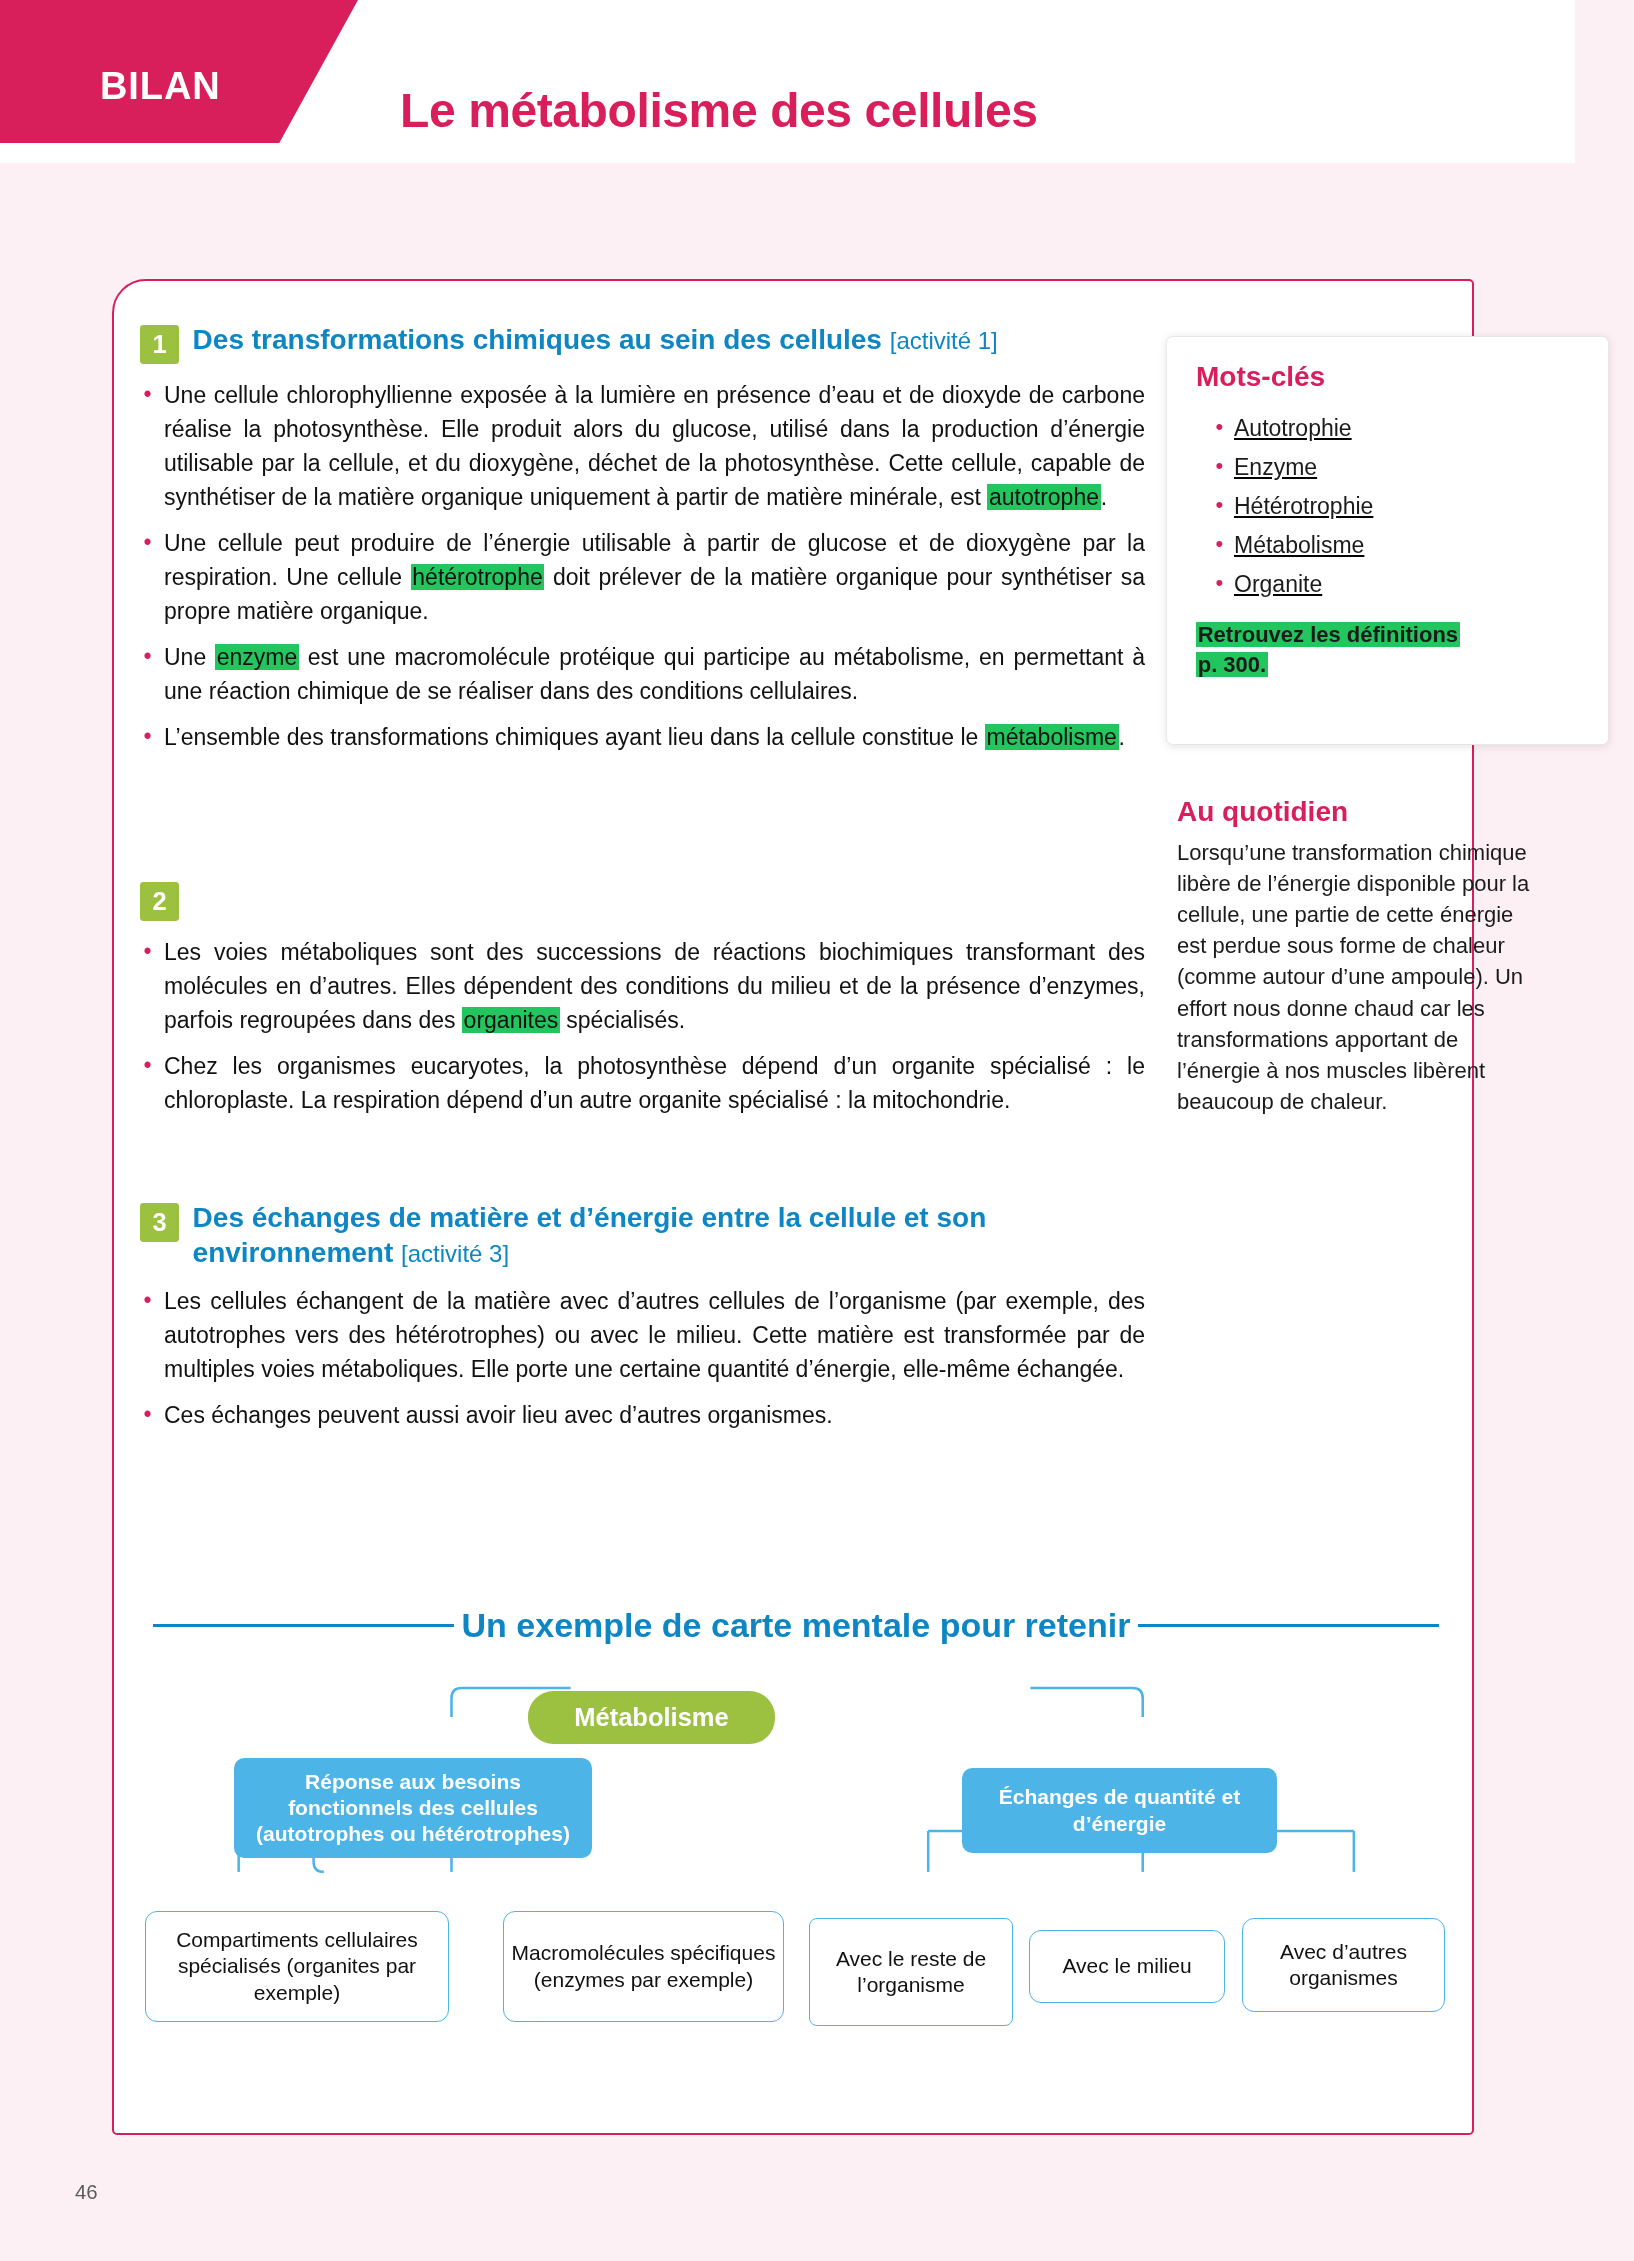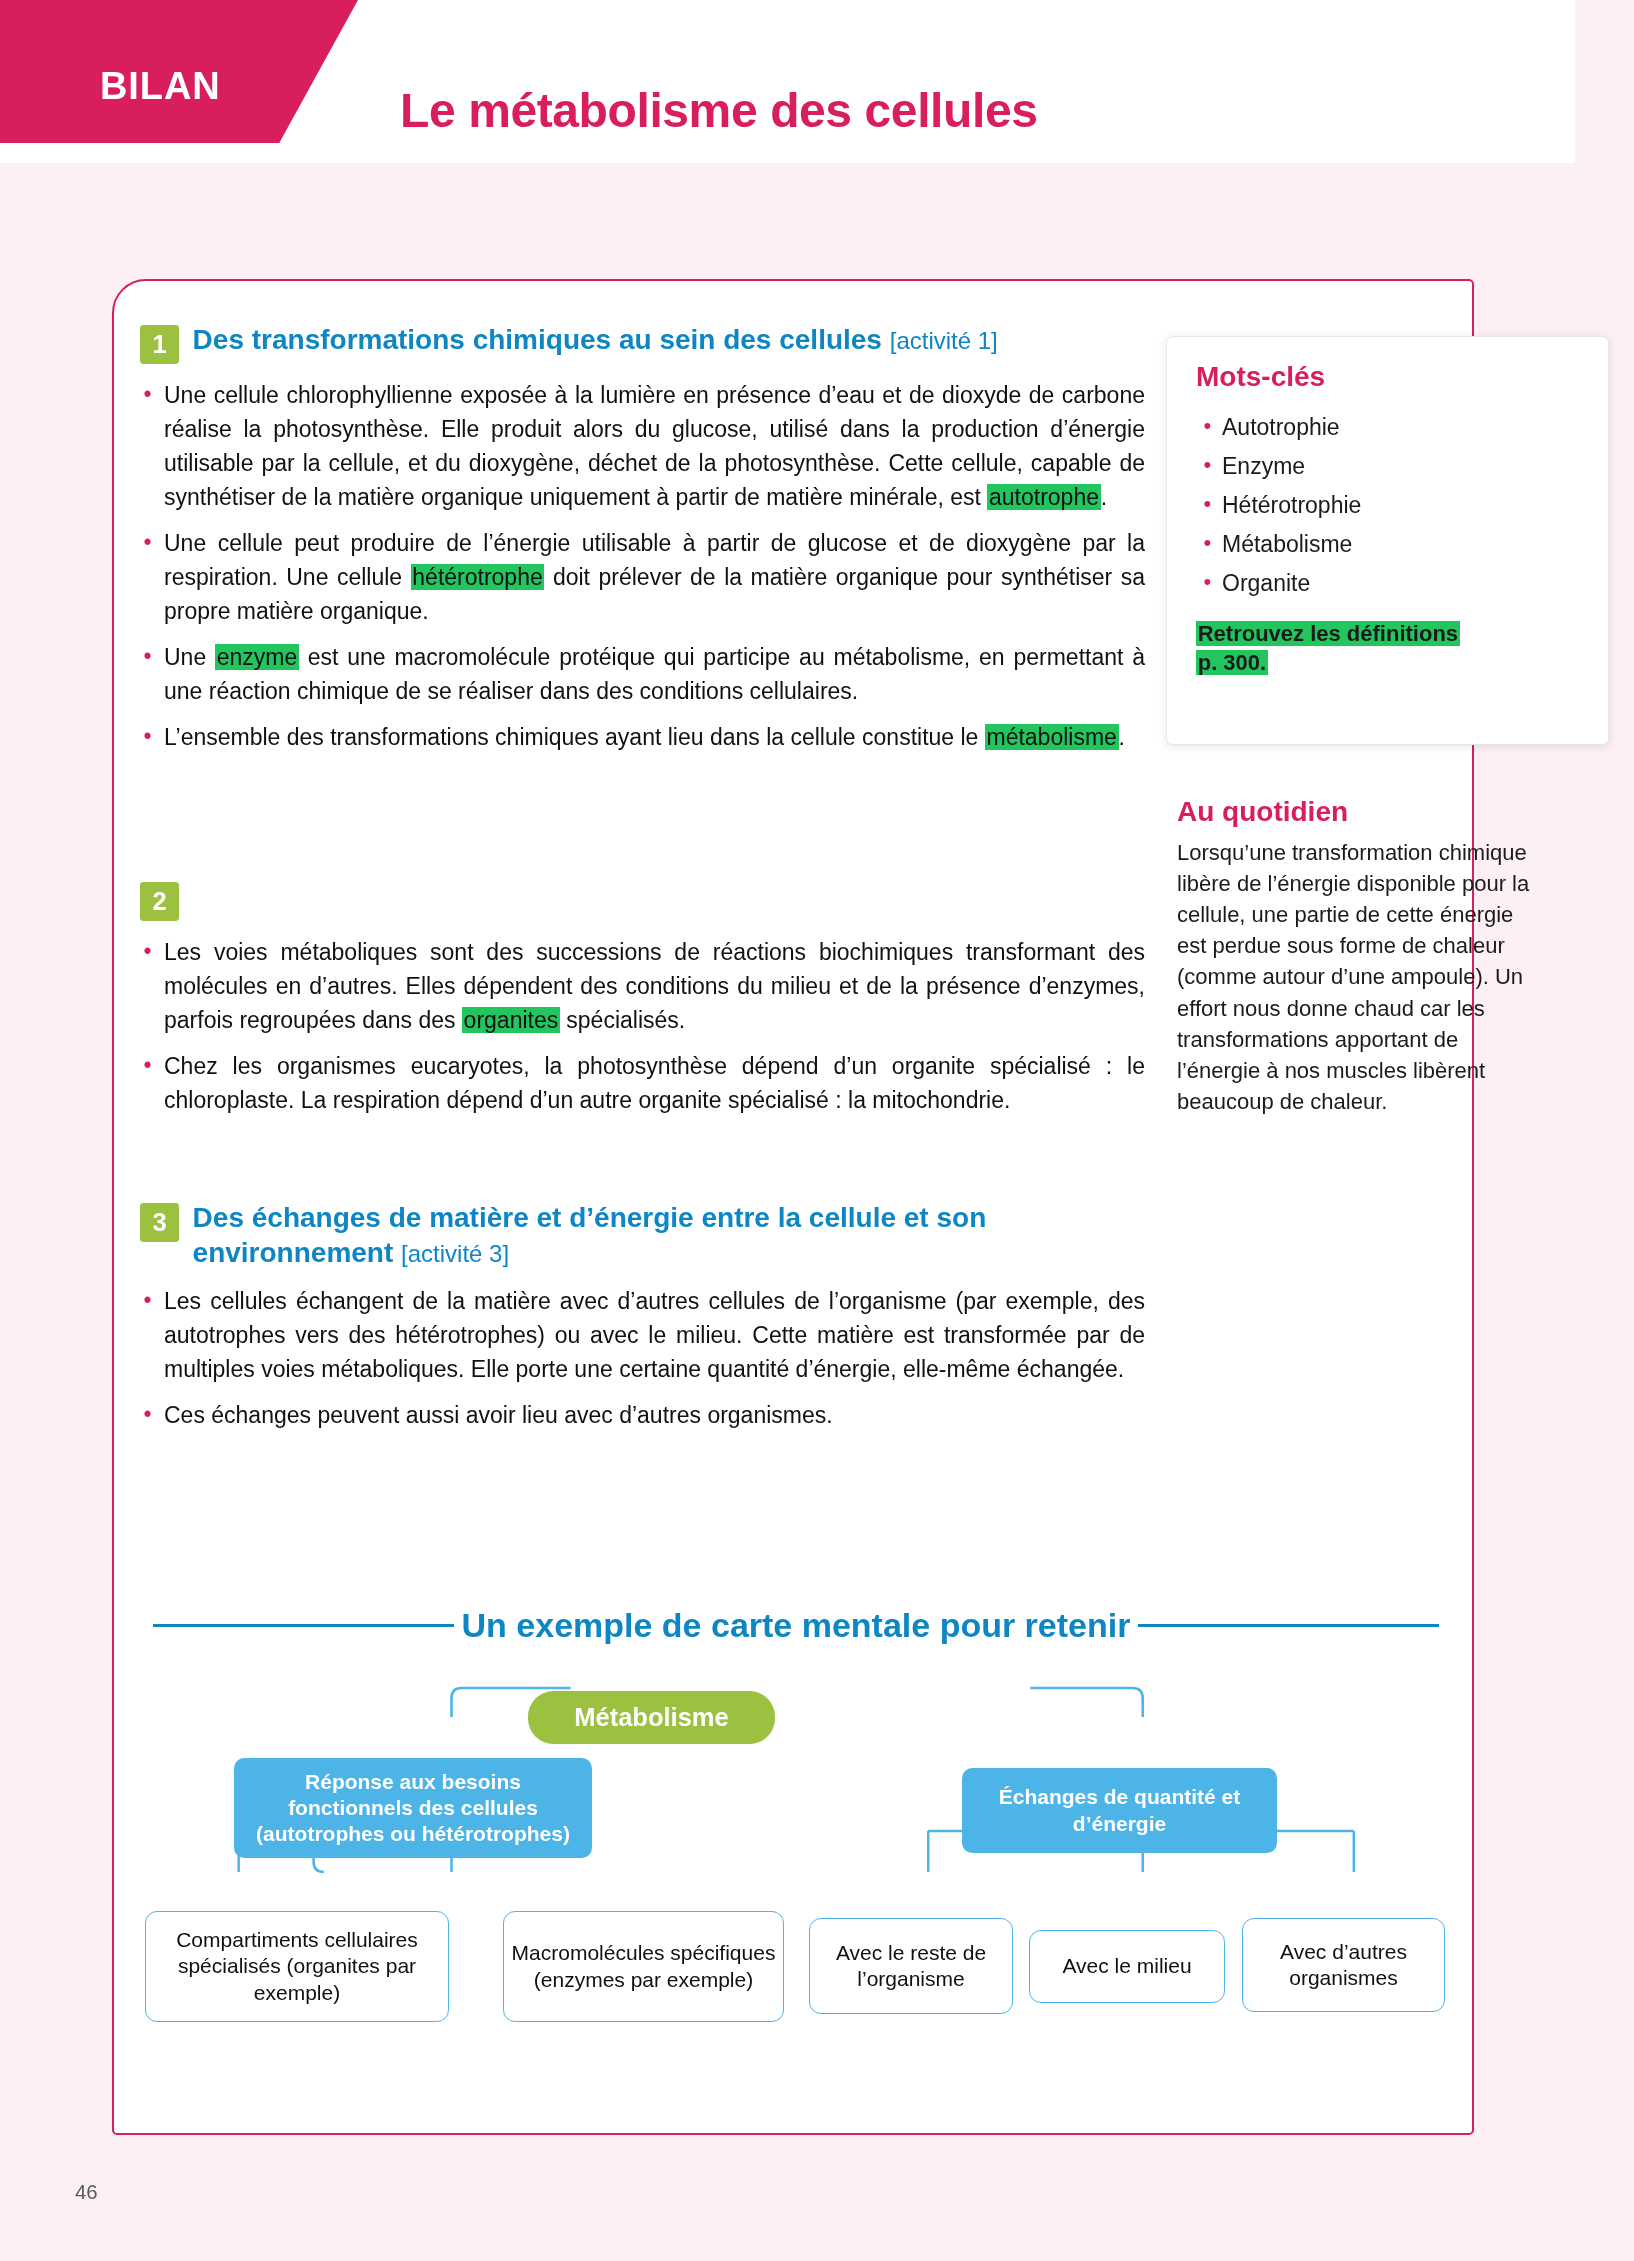--- a/index.html
+++ b/index.html
@@ -76,21 +76,21 @@
     border-radius: 6.8px;
     box-shadow: 0 1.7px 8.5px rgba(0,0,0,0.10);
     padding: 24px 29px;
   }
   .motscles h3 {
     margin: 0 0 15.3px 0;
     color: #d81e5b;
     font-size: 28px;
     font-weight: bold;
   }
-  .motscles ul { list-style: none; margin: 4px; padding: 0; }
+  .motscles ul { list-style: none; margin: 16px; padding: 0; text-decoration: underline; }
   .motscles li {
     font-size: 23px;
     color: #1b1b1b;
     padding: 6px 0 6px 22px;
     position: relative;
     font-family: "Liberation Sans", sans-serif;
   }
   .motscles li::before {
     content: "•";
     position: absolute;
@@ -338,19 +338,19 @@
   </svg>
 
   <div class="node node-green" style="top:27px; left:400px; width:247px; height:53px;">Métabolisme</div>
 
   <div class="node node-blue" style="top:94px; left:106px; width:358px; height:100px;">Réponse aux besoins fonctionnels des cellules (autotrophes ou hétérotrophes)</div>
 
   <div class="node node-blue" style="top:104px; left:834px; width:315px; height:85px;">Échanges de quantité et d’énergie</div>
 
   <div class="node node-white" style="top:247px; left:17px; width:304px; height:111px;">Compartiments cellulaires spécialisés (organites par exemple)</div>
   <div class="node node-white" style="top:247px; left:375px; width:281px; height:111px;">Macromolécules spécifiques (enzymes par exemple)</div>
-  <div class="node node-white" style="top:254px; left:681px; width:204px; height:96px;">Avec le reste de l’organisme</div>
+  <div class="node node-white" style="top:254px; left:681px; width:204px; height:108px;border-radius:8px;">Avec le reste de l’organisme</div>
   <div class="node node-white" style="top:266px; left:901px; width:196px; height:73px;">Avec le milieu</div>
   <div class="node node-white" style="top:254px; left:1114px; width:203px; height:94px;">Avec d’autres organismes</div>
 </div>
 
 <div class="page-num">46</div>
 
 
 </body></html>

